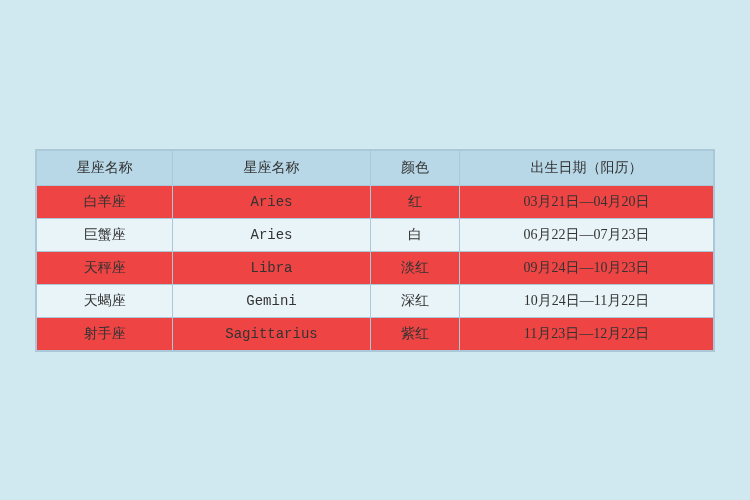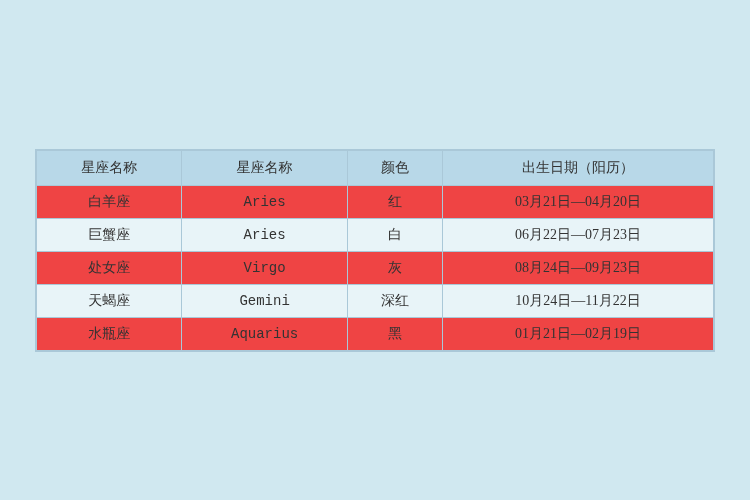--- a/index.html
+++ b/index.html
@@ -83,32 +83,32 @@
           <td>红</td>
           <td>03月21日—04月20日</td>
         </tr>
         <tr>
           <td>巨蟹座</td>
           <td>Aries</td>
           <td>白</td>
           <td>06月22日—07月23日</td>
         </tr>
         <tr>
-          <td>处女座</td>
-          <td>Virgo</td>
-          <td>灰</td>
-          <td>08月24日—09月23日</td>
+          <td>天秤座</td>
+          <td>Libra</td>
+          <td>淡红</td>
+          <td>09月24日—10月23日</td>
         </tr>
         <tr>
           <td>天蝎座</td>
           <td>Gemini</td>
           <td>深红</td>
           <td>10月24日—11月22日</td>
         </tr>
         <tr>
-          <td>水瓶座</td>
-          <td>Aquarius</td>
-          <td>黑</td>
-          <td>01月21日—02月19日</td>
+          <td>射手座</td>
+          <td>Sagittarius</td>
+          <td>紫红</td>
+          <td>11月23日—12月22日</td>
         </tr>
       </tbody>
   </table>
 </div>
 
 </body></html>

